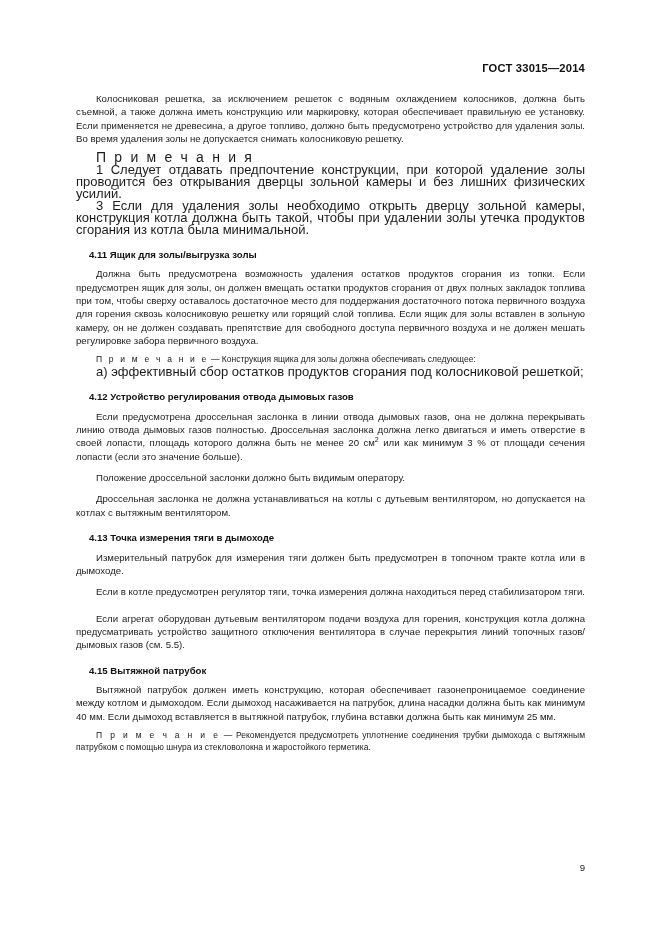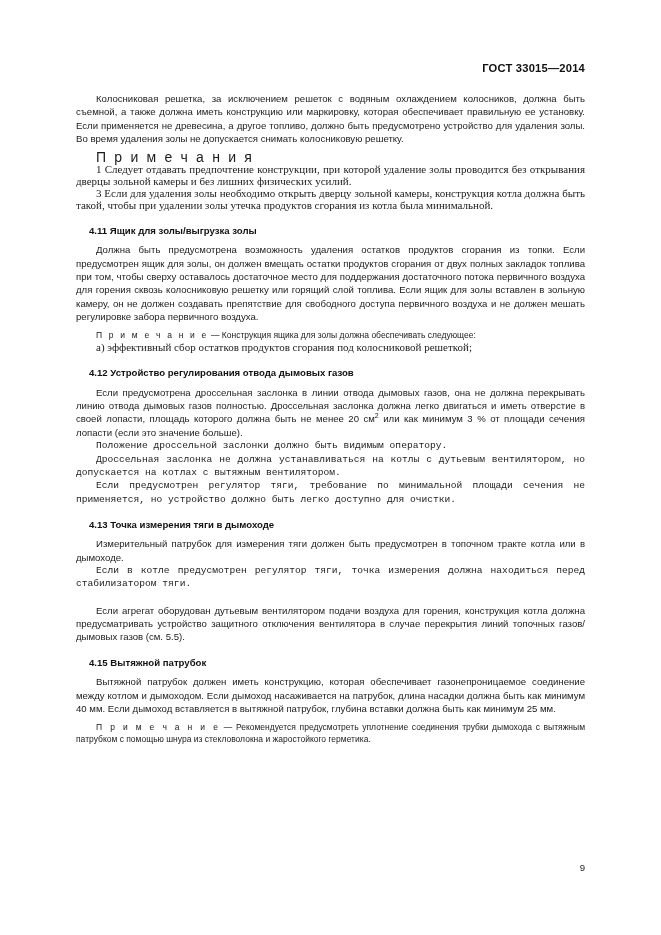--- a/index.html
+++ b/index.html
@@ -53,42 +53,40 @@
   p.body-text {
     font-size: 9.6px;
     line-height: 13.35px;
     margin: 0;
     text-align: justify;
     text-indent: 20px;
     color: #1b1b1b;
     hyphens: manual;
   }
   p.body-text + p.body-text {
-    margin-top: 0px;
-    font-family: Liberation Mono, monospace;
+    margin-top: 8px;
   }
   .note-block {
     margin-top: 7px;
   }
   .note-label {
     font-size: 14px;
     line-height: 11.9px;
     margin: 0;
     padding-left: 20px;
     letter-spacing: 2.2px;
     color: #1b1b1b;
   }
   p.note-text {
-    font-size: 11px;
+    font-size: 13px;
     line-height: 11.9px;
     margin: 0;
     text-align: justify;
     text-indent: 20px;
     color: #1b1b1b;
-    font-family: Liberation Serif, serif;
   }
   p.note-inline {
     font-size: 8.5px;
     line-height: 11.9px;
     margin: 0;
     text-align: justify;
     text-indent: 20px;
     color: #1b1b1b;
   }
   .spaced {
@@ -136,21 +134,20 @@
         <p class="note-inline"><span class="spaced">П р и м е ч а н и е</span><span> — Конструкция ящика для золы должна обеспечивать следующее:</span></p>
         <p class="note-text">a) эффективный сбор остатков продуктов сгорания под колосниковой решеткой;</p>
       </div>
     </div>
 
     <div class="sec-gap">
       <h2 class="heading">4.12 Устройство регулирования отвода дымовых газов</h2>
       <p class="body-text"><span>Если предусмотрена дроссельная заслонка в линии отвода дымовых газов, она не должна перекрывать линию отвода дымовых газов полностью. Дроссельная заслонка должна легко двигаться и иметь отверстие в своей лопасти, площадь которого должна быть не менее 20 см</span><sup>2</sup><span> или как минимум 3 % от площади сечения лопасти (если это значение больше).</span></p>
       <p class="body-text">Положение дроссельной заслонки должно быть видимым оператору.</p>
       <p class="body-text">Дроссельная заслонка не должна устанавливаться на котлы с дутьевым вентилятором, но допускается на котлах с вытяжным вентилятором.</p>
-      <p class="body-text">Если предусмотрен регулятор тяги, требование по минимальной площади сечения не применяется, но устройство должно быть легко доступно для очистки.</p>
     </div>
 
     <div class="sec-gap">
       <h2 class="heading">4.13 Точка измерения тяги в дымоходе</h2>
       <p class="body-text">Измерительный патрубок для измерения тяги должен быть предусмотрен в топочном тракте котла или в дымоходе.</p>
       <p class="body-text">Если в котле предусмотрен регулятор тяги, точка измерения должна находиться перед стабилизатором тяги.</p>
     </div>
 
     <div class="sec-gap">
       <p class="body-text">Если агрегат оборудован дутьевым вентилятором подачи воздуха для горения, конструкция котла должна предусматривать устройство защитного отключения вентилятора в случае перекрытия линий топочных газов/дымовых газов (см. 5.5).</p>

